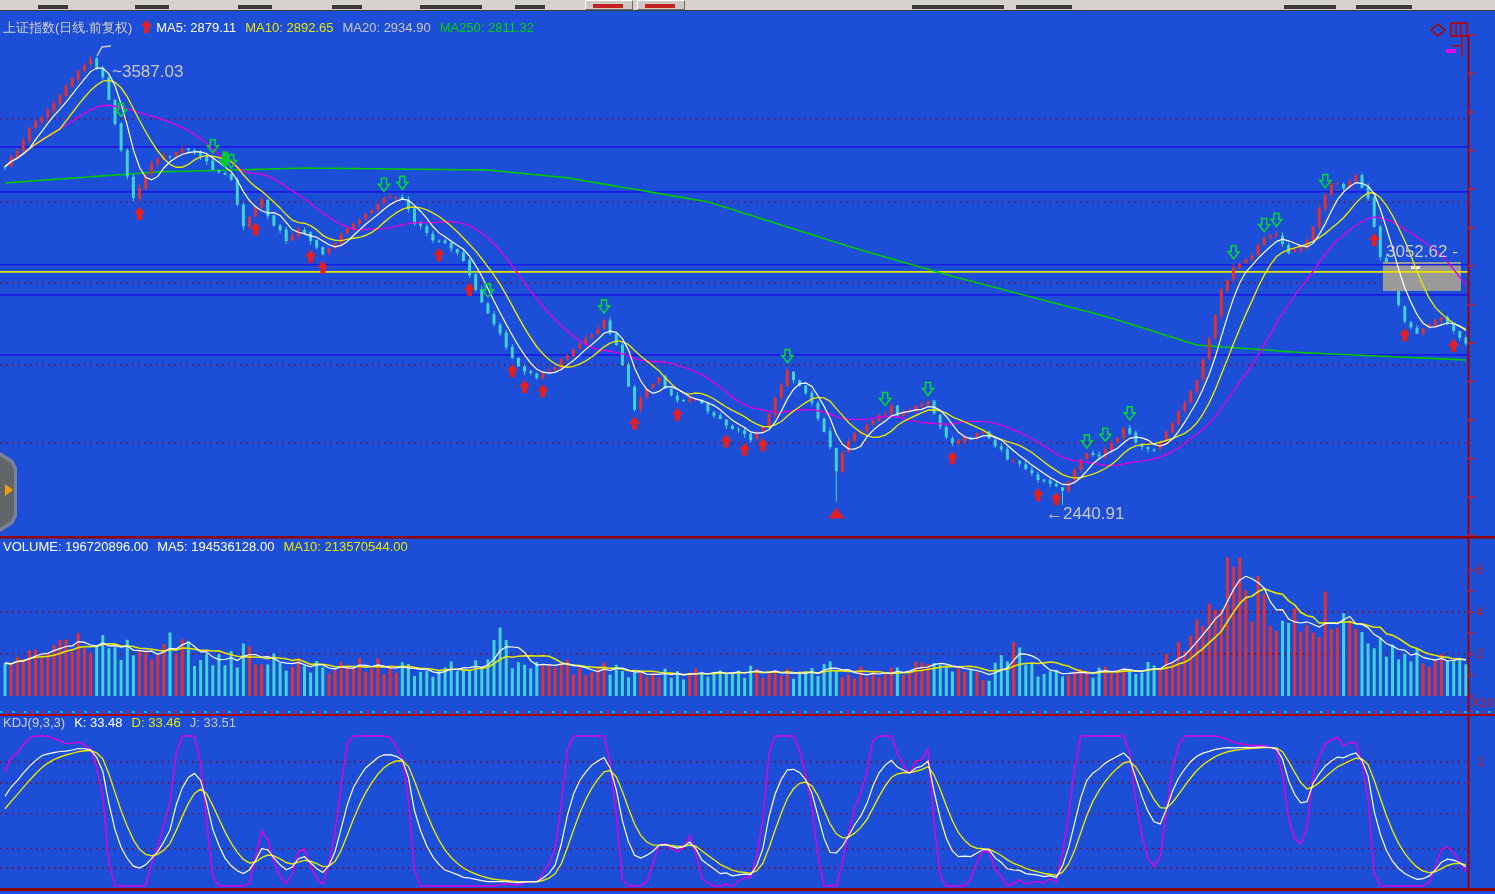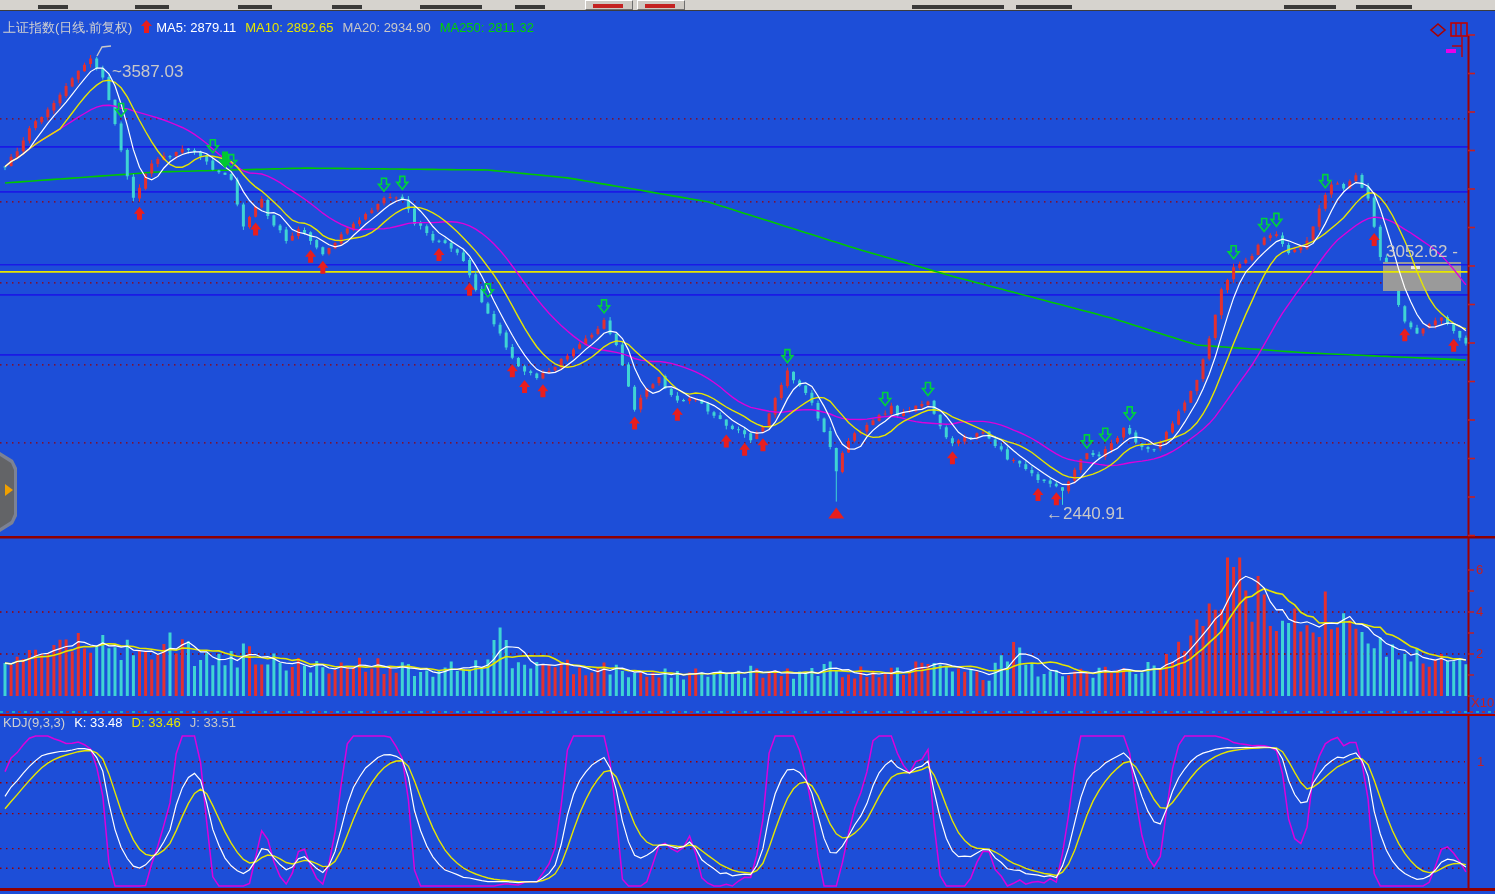--- a/index.html
+++ b/index.html
@@ -42,20 +42,23 @@
     <div class="frag" style="left:1284px;width:52px;"></div>
     <div class="frag" style="left:1356px;width:56px;"></div>
   </div>
 
   <div class="hdr" style="left:3px;top:19px;">
     <span class="t-gray">上证指数(日线.前复权)</span><svg class="arr-ico" width="11" height="13">
         <path d="M5.5,0 L11,6 H8 V13 H3 V6 H0 Z" fill="#e81e1e"></path>
       </svg><span class="t-white">MA5: 2879.11</span><span class="t-yellow">MA10: 2892.65</span><span class="t-magenta">MA20: 2934.90</span><span class="t-green">MA250: 2811.32</span>
   </div>
 
+  <div class="hdr" style="left:3px;top:539px;">
+    <span class="t-white">VOLUME: 196720896.00</span><span class="t-white">MA5: 194536128.00</span><span class="t-yellow">MA10: 213570544.00</span>
+  </div>
 
   <div class="hdr" style="left:3px;top:715px;text-align:right;">
     <span class="t-gray">KDJ(9,3,3)</span><span class="t-white">K: 33.48</span><span class="t-yellow">D: 33.46</span><span class="t-magenta">J: 33.51</span>
   </div>
 
   <svg id="chart" width="1495" height="894">
     <g id="g-graybox"></g>
     <g id="g-levels">
         <line x1="0" y1="146.9" x2="1468" y2="146.9" stroke="#1a1ae6" stroke-width="1.6"></line>
         <line x1="0" y1="191.9" x2="1468" y2="191.9" stroke="#1a1ae6" stroke-width="1.6"></line>

